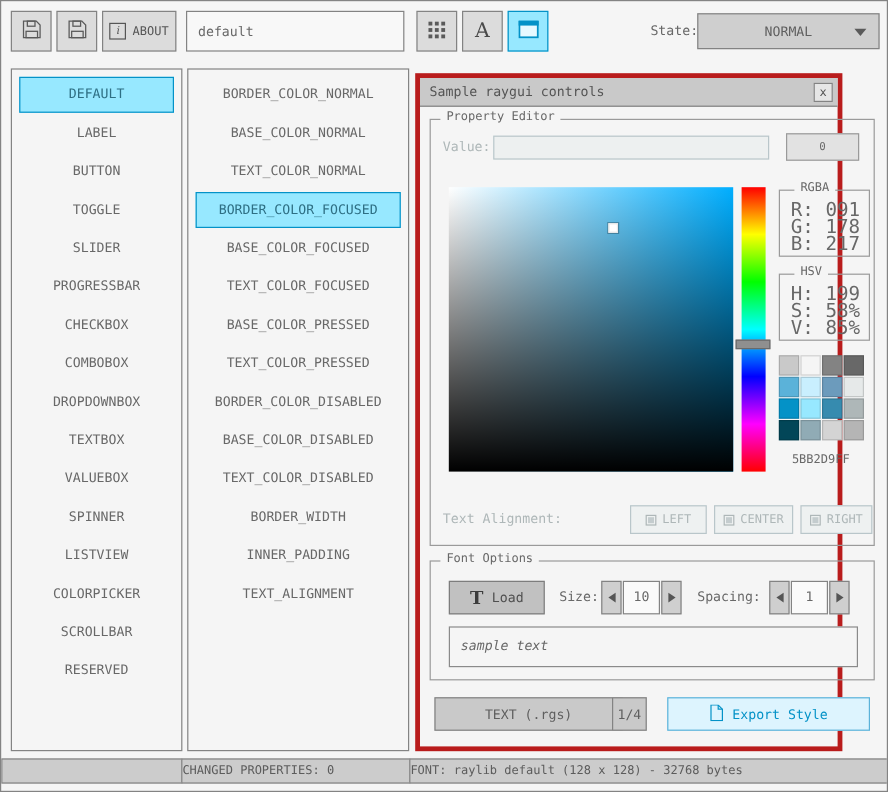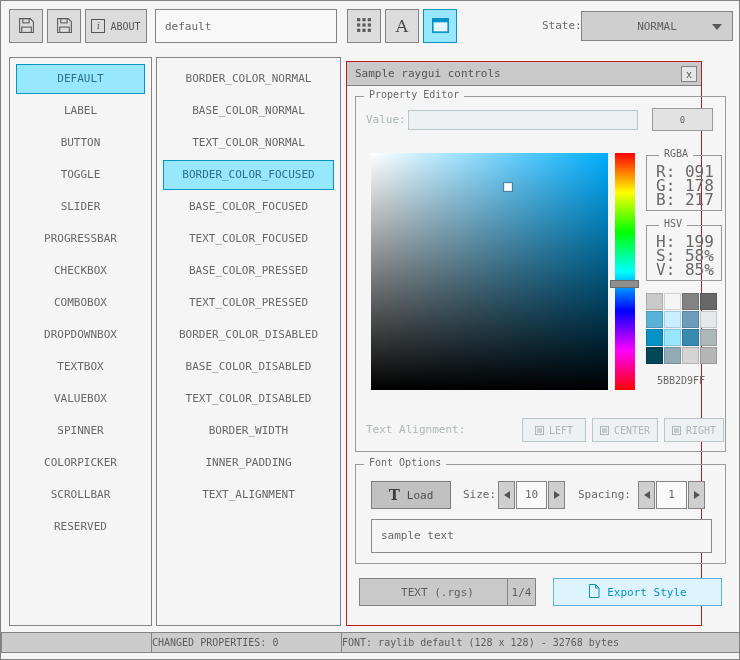--- a/index.html
+++ b/index.html
@@ -55,21 +55,21 @@
   .list-item {
     flex:0 0 30px; height:30px; line-height:28px; text-align:center;
     font-size:11px; color:#686868; border:1px solid transparent;
     box-sizing:border-box; cursor:pointer; white-space:nowrap; overflow:hidden;
   }
   .list-item.selected { background:#97e8ff; border-color:#0492c7; color:#2e6f84; }
 
   
   .window {
     position:absolute; left:345px; top:60px; width:356px; height:565px;
-    border:1px solid #b91c1c; background:#f5f5f5; box-sizing:border-box;
+    border:4px solid #b91c1c; background:#f5f5f5; box-sizing:border-box;
   }
   .titlebar {
     position:absolute; left:0; top:0; right:0; height:24px;
     background:#c9c9c9; border-bottom:1px solid #838383; box-sizing:border-box;
     display:flex; align-items:center; padding:0 8px;
     font-size:11px; color:#545454;
   }
   .close-btn {
     position:absolute; right:4px; top:4px; width:16px; height:16px; box-sizing:border-box;
     background:#e6e6e6; border:1px solid #838383; cursor:pointer;
@@ -150,21 +150,21 @@
   .tri-l { width:0; height:0; border-top:4px solid transparent; border-bottom:4px solid transparent; border-right:6px solid #555; }
   .tri-r { width:0; height:0; border-top:4px solid transparent; border-bottom:4px solid transparent; border-left:6px solid #555; }
   .spin-val {
     position:absolute; top:16px; width:31px; height:28px; box-sizing:border-box;
     background:#fafafa; border:1px solid #838383; text-align:center; line-height:26px;
     font-size:11px; color:#686868;
   }
   .sample-box {
     position:absolute; left:15px; top:54px; width:341px; height:34px; box-sizing:border-box;
     border:1px solid #8a8a8a; background:#f5f5f5;
-    font-size:11px; color:#686868; line-height:32px; padding:0 9px;
+    font-size:11px; color:#686868; line-height:32px; padding:0 9px;font-style:italic;
   }
 
   .g-btn {
     position:absolute; top:516px; height:28px; box-sizing:border-box;
     background:#c9c9c9; border:1px solid #838383; color:#5f5f5f; cursor:pointer;
     font:11px "DejaVu Sans Mono",monospace;
     display:flex; align-items:center; justify-content:center;
   }
   .export-btn {
     position:absolute; left:206px; top:516px; width:169px; height:28px; box-sizing:border-box;
@@ -247,20 +247,21 @@
     <div class="list-item">BUTTON</div>
     <div class="list-item">TOGGLE</div>
     <div class="list-item">SLIDER</div>
     <div class="list-item">PROGRESSBAR</div>
     <div class="list-item">CHECKBOX</div>
     <div class="list-item">COMBOBOX</div>
     <div class="list-item">DROPDOWNBOX</div>
     <div class="list-item">TEXTBOX</div>
     <div class="list-item">VALUEBOX</div>
     <div class="list-item">SPINNER</div>
+    <div class="list-item">LISTVIEW</div>
     <div class="list-item">COLORPICKER</div>
     <div class="list-item">SCROLLBAR</div>
     <div class="list-item">RESERVED</div>
   </div>
 
   <div class="panel" id="props-panel">
     <div class="list-item">BORDER_COLOR_NORMAL</div>
     <div class="list-item">BASE_COLOR_NORMAL</div>
     <div class="list-item">TEXT_COLOR_NORMAL</div>
     <div class="list-item selected">BORDER_COLOR_FOCUSED</div>

